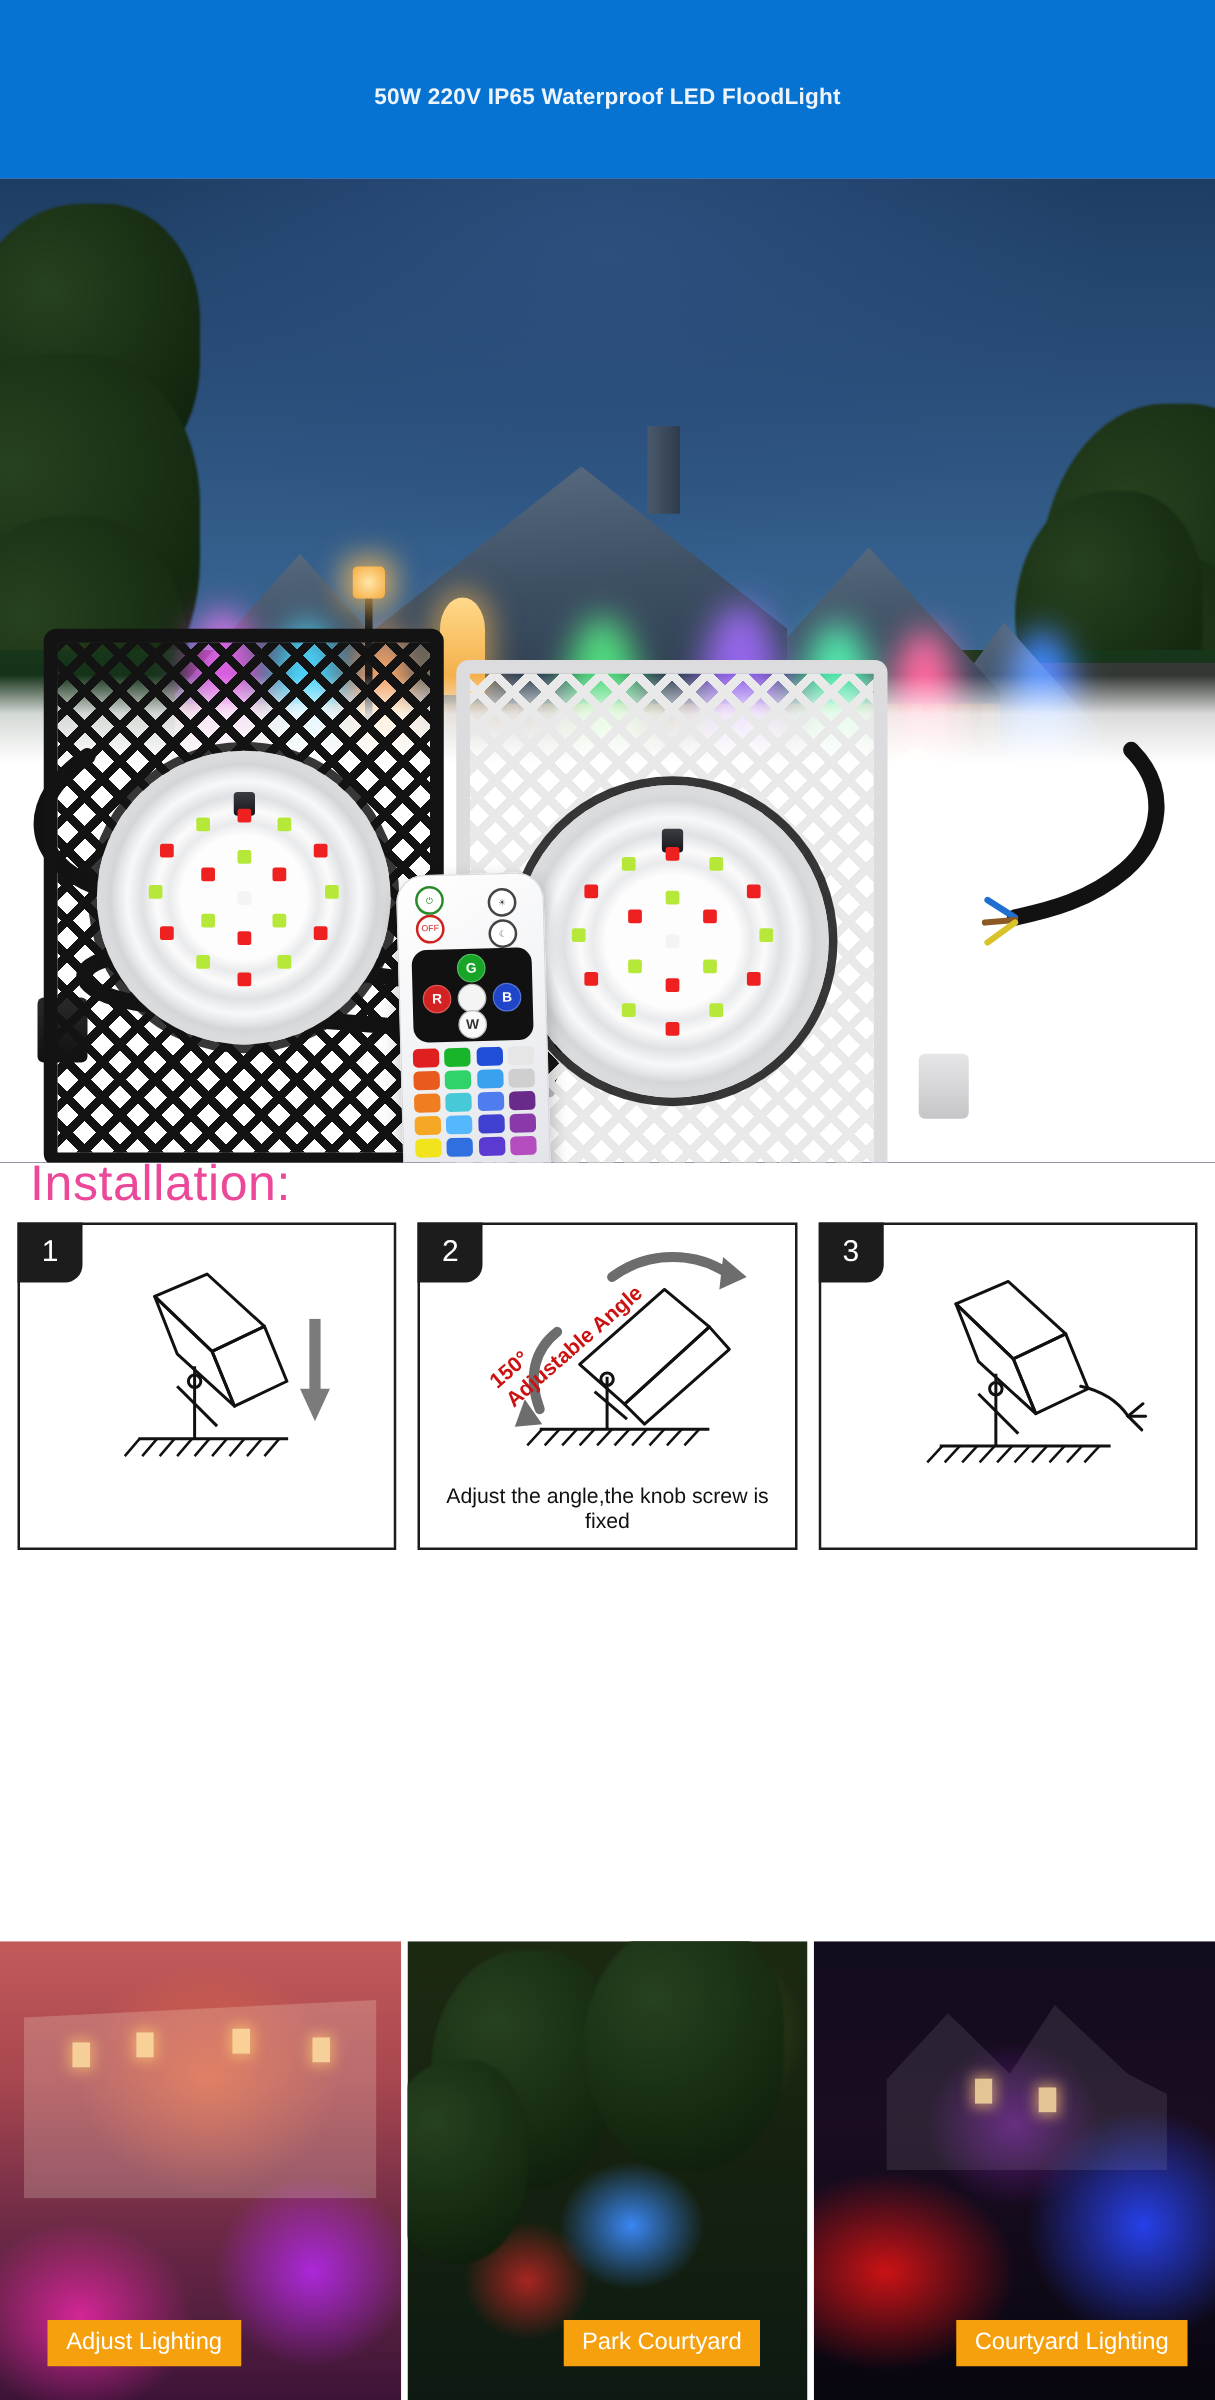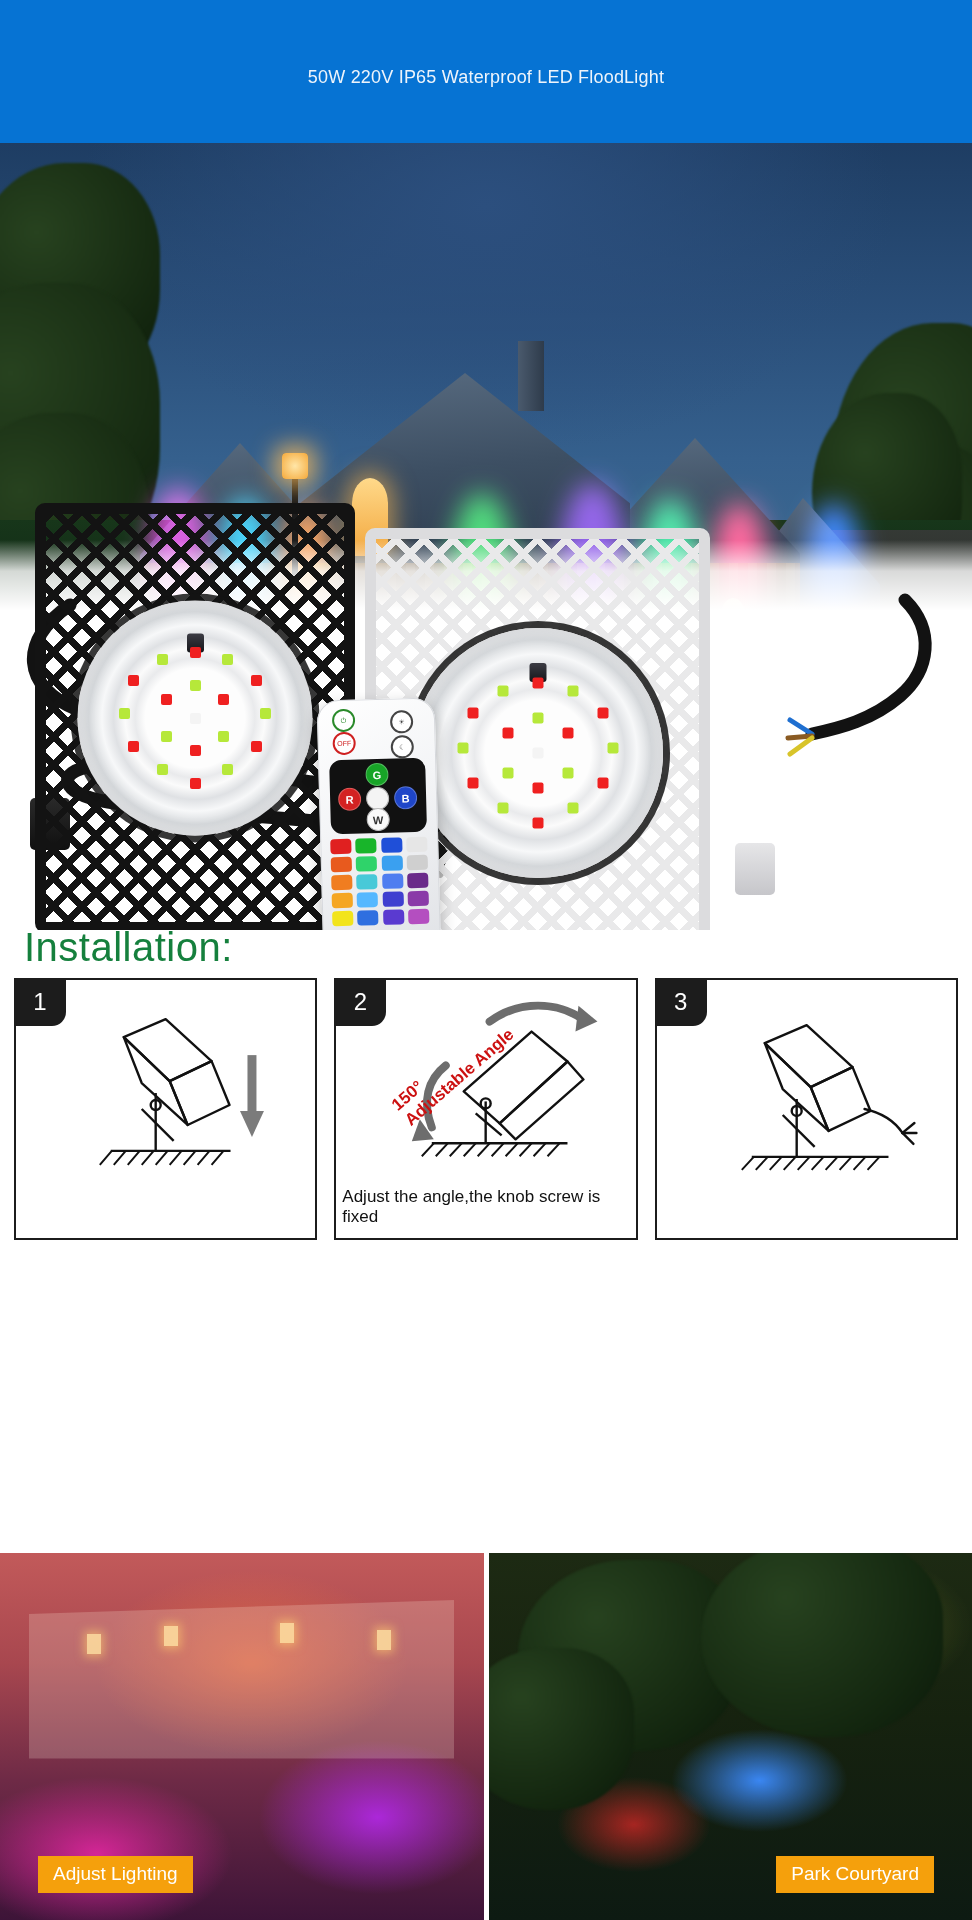--- a/index.html
+++ b/index.html
@@ -19,21 +19,21 @@
     display:flex; flex-direction:column; align-items:center; justify-content:center;
   }
   .header-title {
     font-size:51px; font-weight:bold; color:#ffffff;
     letter-spacing:1px; line-height:1.0;
     text-shadow:3px 4px 3px rgba(0,0,0,0.30);
     white-space:nowrap;
   }
   .header-sub {
     margin-top:11px;
-    font-size:18px; color:#eef4fb; font-weight:normal;
+    font-size:18px; color:#eef4fb; font-weight:bold;
     letter-spacing:0.2px; white-space:nowrap;
   }
 
   
   .hero {
     position:absolute; left:0; top:143px; width:972px; height:787px;
     overflow:hidden; background:#0c1a33;
   }
   .hero-sky {
     position:absolute; inset:0;
@@ -206,42 +206,42 @@
   }
   .rm-grid {
     margin:5px auto 0; width:98px;
     display:grid; grid-template-columns:repeat(4,1fr); gap:3px 3px;
   }
   .rm-sw { width:21px; height:15px; border-radius:4px; }
 
   
   .install-title {
     position:absolute; left:24px; top:925px;
-    font-size:40px; color:#15803d; font-weight:normal; letter-spacing:0.5px;
+    font-size:40px; color:#ec4899; font-weight:normal; letter-spacing:0.5px;
   }
   .steps {
     position:absolute; left:14px; top:978px; width:944px; height:262px;
     display:flex; gap:17px;
   }
   .step {
     position:relative; flex:1; background:#fff;
     border:2px solid #1c1c1c;
     display:flex; flex-direction:column;
   }
   .step-num {
     position:absolute; left:-2px; top:-2px; width:52px; height:48px;
     background:#1c1c1c; color:#fff;
     border-radius:0 0 14px 0;
     display:flex; align-items:center; justify-content:center;
     font-size:24px; line-height:1;
   }
   .step-art { flex:1; position:relative; }
   .step-art svg { position:absolute; inset:0; width:100%; height:100%; }
   .step-cap {
-    font-size:17px; color:#111;
+    text-align:center; font-size:17px; color:#111;
     line-height:1.18; padding:0 6px 11px;
   }
 
   
   .photos {
     position:absolute; left:0; top:1553px; width:972px; height:367px;
     display:flex; gap:5px;
   }
   .photo { position:relative; flex:1; overflow:hidden; }
   .ph-scene { position:absolute; inset:0; }
@@ -560,15 +560,24 @@
 
     <div class="photo">
       <div class="ph-scene p2">
         <div class="tree" style="left:6%;top:2%;width:46%;height:52%;"></div>
         <div class="tree" style="left:44%;top:-4%;width:50%;height:54%;"></div>
         <div class="tree" style="left:-6%;top:26%;width:36%;height:44%;"></div>
       </div>
       <div class="ph-label">Park Courtyard</div>
     </div>
 
+    <div class="photo">
+      <div class="ph-scene p3">
+        <div class="ph-house" style="left:18%;top:6%;width:70%;height:44%;
+             background:rgba(255,255,255,.09);"></div>
+        <div class="ph-win" style="left:40%;top:30%;"></div>
+        <div class="ph-win" style="left:56%;top:32%;"></div>
+      </div>
+      <div class="ph-label">Courtyard Lighting</div>
+    </div>
   </div>
 
 </div>
 
 </body></html>

